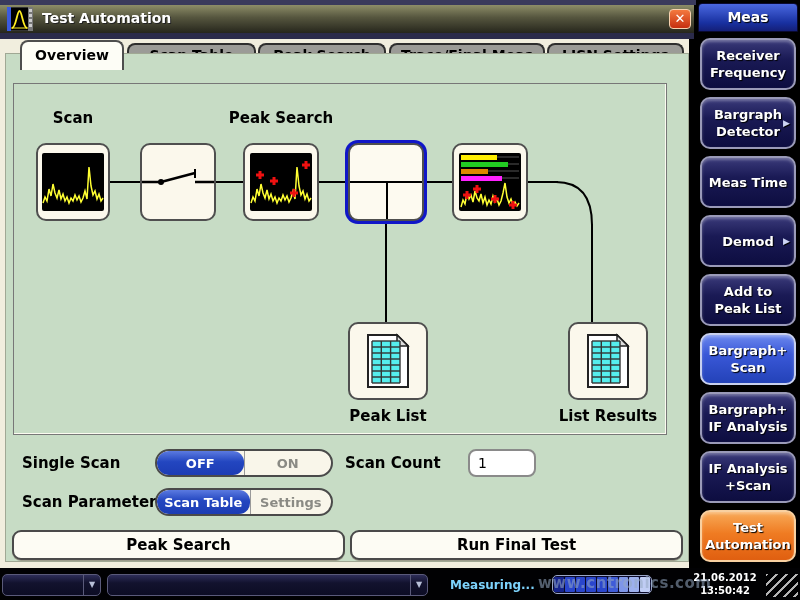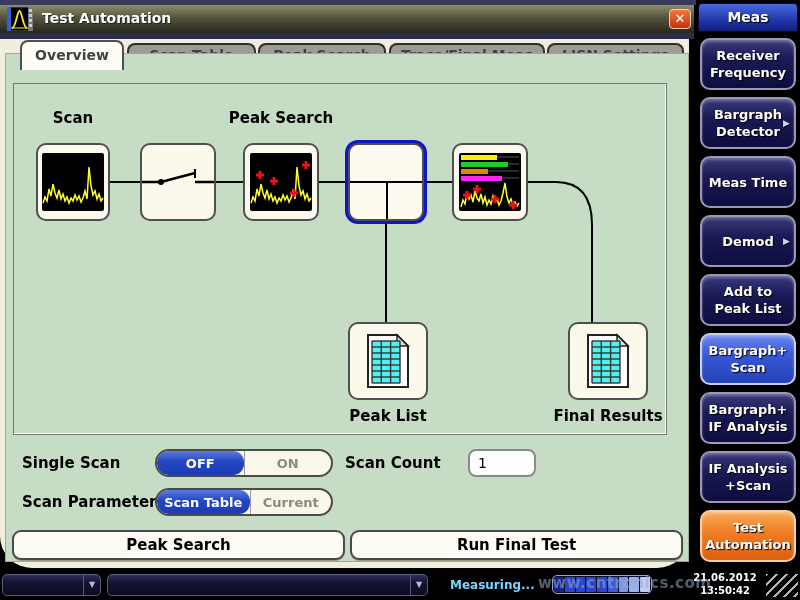--- a/index.html
+++ b/index.html
@@ -5,35 +5,35 @@
   * { margin:0; padding:0; box-sizing:border-box; }
   html,body { width:800px; height:600px; background:#000; overflow:hidden;
               font-family:"DejaVu Sans", sans-serif; }
   #page { position:relative; width:800px; height:600px; background:#000; }
 
   
   .topstrip { position:absolute; left:0; top:0; width:696px; height:5px; background:#3a3a5c; }
 
   
   .dialog { position:absolute; left:0; top:5px; width:689px; height:563px;
-            background:#f1eede; box-shadow:1px 1px 0 #000;border-radius:32px; }
+            background:#f1eede; box-shadow:1px 1px 0 #000; }
   .titlebar { position:absolute; left:0; top:0; width:694px; height:28px;
               background:linear-gradient(#8d8d68, #55553e 45%, #26261c); }
   .title-icon { position:absolute; left:7px; top:2px; width:26px; height:24px; }
   .title-text { position:absolute; left:42px; top:5px; color:#fff; font-size:14px;
                 font-weight:bold; text-shadow:1px 1px 0 #222; }
   .close-btn { position:absolute; left:669px; top:4px; width:22px; height:20px;
                background:linear-gradient(#f4793f, #c62f10); border:1px solid #f7d2b0;
                border-radius:4px; color:#fff; font-size:13px; font-weight:bold;
                text-align:center; line-height:18px; }
   .tabshadow { position:absolute; left:0; top:28px; width:694px; height:6px; background:#2b2b4b; }
 
   .tab { position:absolute; top:38px; height:25px; background:#9b9b97;
          border:2px solid #2e2e2e; border-bottom:none; border-radius:8px 8px 0 0;
-         color:#404040; font-size:14px; font-weight:bold; text-align:center; line-height:21px; }
+         color:#000000; font-size:14px; font-weight:bold; text-align:center; line-height:21px; }
   .tab.on { top:35px; height:30px; background:#fdfdf6; border-color:#4e4e4e;
             line-height:26px; z-index:3; }
 
   .green { position:absolute; left:5px; top:48px; width:684px; height:509px;
            background:#c7dcc5; border:1px solid #a0a894; }
 
   .flowpanel { position:absolute; left:13px; top:78px; width:654px; height:352px;
                border:1px solid #777; box-shadow:inset -1px -1px 0 #fbfbf0; }
 
   .wire { position:absolute; background:#000; z-index:1; }
@@ -146,21 +146,21 @@
     <div class="wire" style="left:100px; top:176px; width:458px; height:2px;"></div>
     <svg class="arc" style="left:556px; top:175px;" width="38" height="46">
       <path d="M0,2 Q36,2 36,45" fill="none" stroke="#000" stroke-width="2"></path>
     </svg>
     <div class="wire" style="left:591px; top:219px; width:2px; height:98px;"></div>
     <div class="wire" style="left:385px; top:176px; width:2px; height:141px;"></div>
 
     <div class="flowlabel" style="left:23px; top:104px; width:100px;">Scan</div>
     <div class="flowlabel" style="left:211px; top:104px; width:140px;">Peak Search</div>
     <div class="flowlabel" style="left:338px; top:402px; width:100px;">Peak List</div>
-    <div class="flowlabel" style="left:538px; top:402px; width:140px;">Final Results</div>
+    <div class="flowlabel" style="left:538px; top:402px; width:140px;">List Results</div>
 
     <div class="node" style="left:36px; top:138px; width:74px; height:78px;">
       <div class="screen">
         <svg width="62" height="58" viewBox="0 0 62 58">
           <path d="M1,50 3,44 5,48 7,36 9,43 11,31 13,40 15,45 17,37 19,46 21,41 23,48 25,44 27,50 29,45 31,48 33,42 35,47 37,43 39,49 41,45 43,38 45,46 47,14 49,33 51,42 53,38 55,46 57,41 59,48 61,45" fill="none" stroke="#ffff33" stroke-width="1.5"></path>
         </svg>
       </div>
     </div>
 
     <div class="node" style="left:140px; top:138px; width:76px; height:78px;">
@@ -252,21 +252,21 @@
     <div class="toggle" style="left:155px; top:444px;">
       <div class="tg-seg sel">OFF</div>
       <div class="tg-seg plain">ON</div>
     </div>
     <div class="ctl-label" style="left:345px; top:449px;">Scan Count</div>
     <div class="field" style="left:468px; top:444px; width:68px; height:28px;">1</div>
 
     <div class="ctl-label" style="left:22px; top:488px;">Scan Parameter</div>
     <div class="toggle" style="left:155px; top:483px;">
       <div class="tg-seg sel" style="flex:1.15;">Scan Table</div>
-      <div class="tg-seg plain">Current</div>
+      <div class="tg-seg plain">Settings</div>
     </div>
 
     <div class="action-btn" style="left:12px;">Peak Search</div>
     <div class="action-btn" style="left:350px;">Run Final Test</div>
   </div>
 
   <div class="sidebar">
     <div class="sb-header">Meas</div>
 
     <div class="sb-btn" style="top:38px;">

